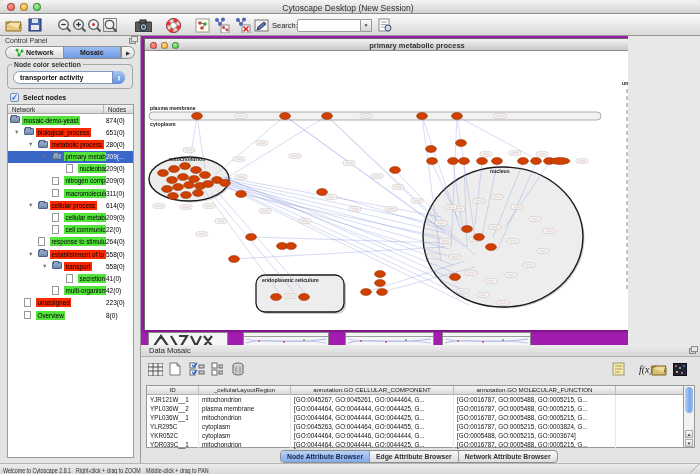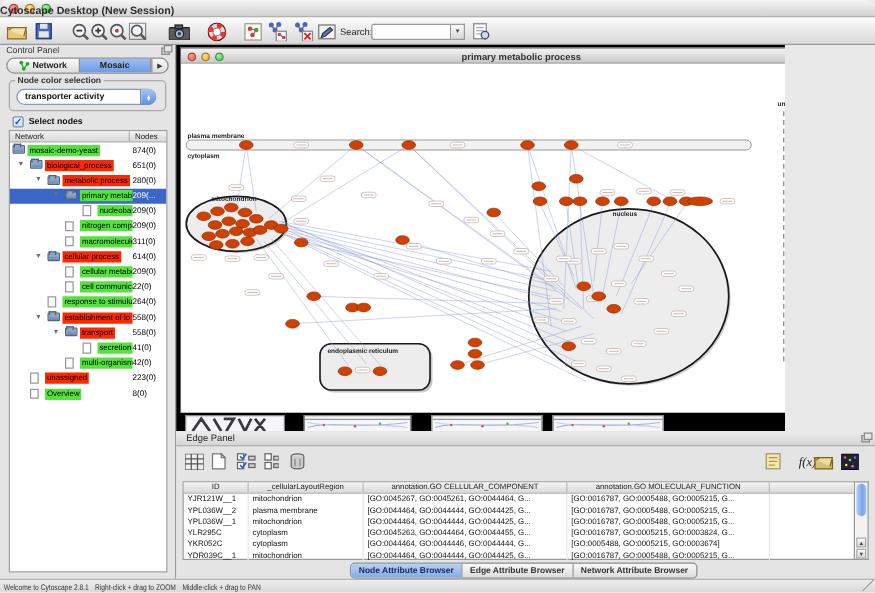--- a/index.html
+++ b/index.html
@@ -4,21 +4,21 @@
 <style>
 *{box-sizing:border-box;margin:0;padding:0}
 html{background:#fff}
 body{width:700px;height:474px;position:relative;font-family:"Liberation Sans",sans-serif;background:#e8e8e8;overflow:hidden}
 #titlebar{position:absolute;left:0;top:0;width:700px;height:14px;background:linear-gradient(#f5f5f5,#d2d2d2);border-bottom:1px solid #8e8e8e;border-radius:6px 6px 0 0}
 .lights{position:absolute;left:7px;top:3px;display:flex;gap:5px}
 .light{width:8px;height:8px;border-radius:50%;border:0.5px solid rgba(0,0,0,.35)}
 .l-red{background:radial-gradient(circle at 35% 30%,#ff9a92,#f8544a)}
 .l-yel{background:radial-gradient(circle at 35% 30%,#ffe08a,#f5a623)}
 .l-grn{background:radial-gradient(circle at 35% 30%,#b0f0a0,#35c93f)}
-#title-text{position:absolute;left:0;right:4px;top:2.5px;font-size:8.5px;font-weight:bold;color:#2e2e2e}
+#title-text{position:absolute;left:0;right:4px;top:2.5px;text-align:center;font-size:8.5px;font-weight:normal;color:#2e2e2e}
 #toolbar{position:absolute;left:0;top:14px;width:700px;height:22px;background:linear-gradient(#fbfbfb,#d9d9d9);border-bottom:1px solid #979797}
 .tbi{position:absolute;top:2px;width:18px;height:18px;display:flex;align-items:center;justify-content:center}
 #search-label{position:absolute;left:272px;top:7px;font-size:7.5px;color:#222}
 #search-combo{position:absolute;left:297px;top:4.5px;width:64px;height:13px;background:#fff;border:1px solid #9a9a9a;border-radius:2px 0 0 2px}
 #search-drop{position:absolute;left:361px;top:4.5px;width:11px;height:13px;background:linear-gradient(#fdfdfd,#d5d5d5);border:1px solid #9a9a9a;border-left:none;font-size:5px;color:#444;display:flex;align-items:center;justify-content:center}
 
 #control-panel{position:absolute;left:0;top:36px;width:141px;height:427px;background:#e4e4e4;border-right:1px solid #9b9b9b}
 #cp-head{position:absolute;left:0;top:0;width:100%;height:9px;font-size:7px;color:#333;padding-left:5px;line-height:9px}
 .float-icon{position:absolute;right:4px;top:2px;width:7px;height:6px;border:1px solid #8a8a8a;background:#d0d0d0}
 .float-icon:before{content:"";position:absolute;right:-3px;top:-3px;width:5px;height:4px;border:1px solid #8a8a8a;background:#e6e6e6}
@@ -44,21 +44,21 @@
 .ticon{position:absolute;top:2.2px}
 .ticon.folder{width:10px;height:7px;background:linear-gradient(#9eb2cc,#6e88ac);border:1px solid #4d6488;border-radius:1px}
 .ticon.folder:before{content:"";position:absolute;left:0;top:-2px;width:4px;height:2px;background:#8fa5c2;border:1px solid #4d6488;border-bottom:none}
 .ticon.file{width:7px;height:8.5px;background:#fff;border:1px solid #999;top:1.6px}
 .chip{position:absolute;top:1.5px;font-size:6.3px;line-height:9px;padding:0 1.5px;color:#000;white-space:nowrap;overflow:hidden}
 .chip.green{background:#54e23c}
 .chip.red{background:#fb2800}
 .tval{position:absolute;left:98px;top:2.5px;font-size:6.5px;color:#000;white-space:nowrap}
 .sel .tval{color:#fff}
 
-#desktop{position:absolute;left:141px;top:36px;width:487px;height:309px;background:#000000;overflow:hidden}
+#desktop{position:absolute;left:141px;top:36px;width:487px;height:309px;background:#a21caf;overflow:hidden}
 #net-window{position:absolute;left:3px;top:2px;width:546px;height:292px;background:#fff;border:1px solid #666;box-shadow:0 1px 3px rgba(0,0,0,.4)}
 #nw-titlebar{position:absolute;left:0;top:0;width:100%;height:12px;background:linear-gradient(#f2f2f2,#c9c9c9);border-bottom:1px solid #8d8d8d}
 #nw-titlebar .lights{left:5px;top:2.5px;gap:4px}
 #nw-titlebar .light{width:7px;height:7px}
 #nw-title-text{position:absolute;left:0;right:0;top:1.5px;text-align:center;font-size:7.5px;font-weight:bold;color:#333}
 #nw-canvas{position:absolute;left:0;top:12px;width:544px;height:279px;background:#fff}
 .peek{position:absolute;top:296px;height:13px;background:#f6f6f8;border:1px solid #888;border-bottom:none;overflow:hidden}
 
 #data-panel{position:absolute;left:141px;top:345px;width:559px;height:118px;background:#e4e4e4}
 #dp-head{position:absolute;left:0;top:0;width:100%;height:12px;background:linear-gradient(#ececec,#d6d6d6);border-bottom:1px solid #b0b0b0;font-size:7.5px;color:#222;padding-left:8px;line-height:12px}
@@ -598,21 +598,21 @@
           <path d="M2,5 C25,10 50,4 85,9" stroke="#c3cbe8" fill="none"></path>
           <line x1="0" y1="2.5" x2="89" y2="2.5" stroke="#999"></line>
           <circle cx="15" cy="7" r="1" fill="#c55"></circle>
           <circle cx="40" cy="8" r="1" fill="#c55"></circle>
           <circle cx="60" cy="6" r="1" fill="#5a5"></circle>
         </svg></div>
     </div>
 </div>
 
 <div id="data-panel">
-  <div id="dp-head">Edge Panel</div>
+  <div id="dp-head">Data Mosaic</div>
   <div class="float-icon" style="top:3px"></div>
   <div id="dp-toolbar">
     <div class="dpi" style="left:5px">
         <svg width="15" height="13">
           <rect x="0" y="0" width="15" height="13" fill="#eee" stroke="#555"></rect>
           <line x1="0" y1="4" x2="15" y2="4" stroke="#555"></line>
           <line x1="0" y1="8" x2="15" y2="8" stroke="#555"></line>
           <line x1="5" y1="0" x2="5" y2="13" stroke="#555"></line>
           <line x1="10" y1="0" x2="10" y2="13" stroke="#555"></line>
         </svg>

